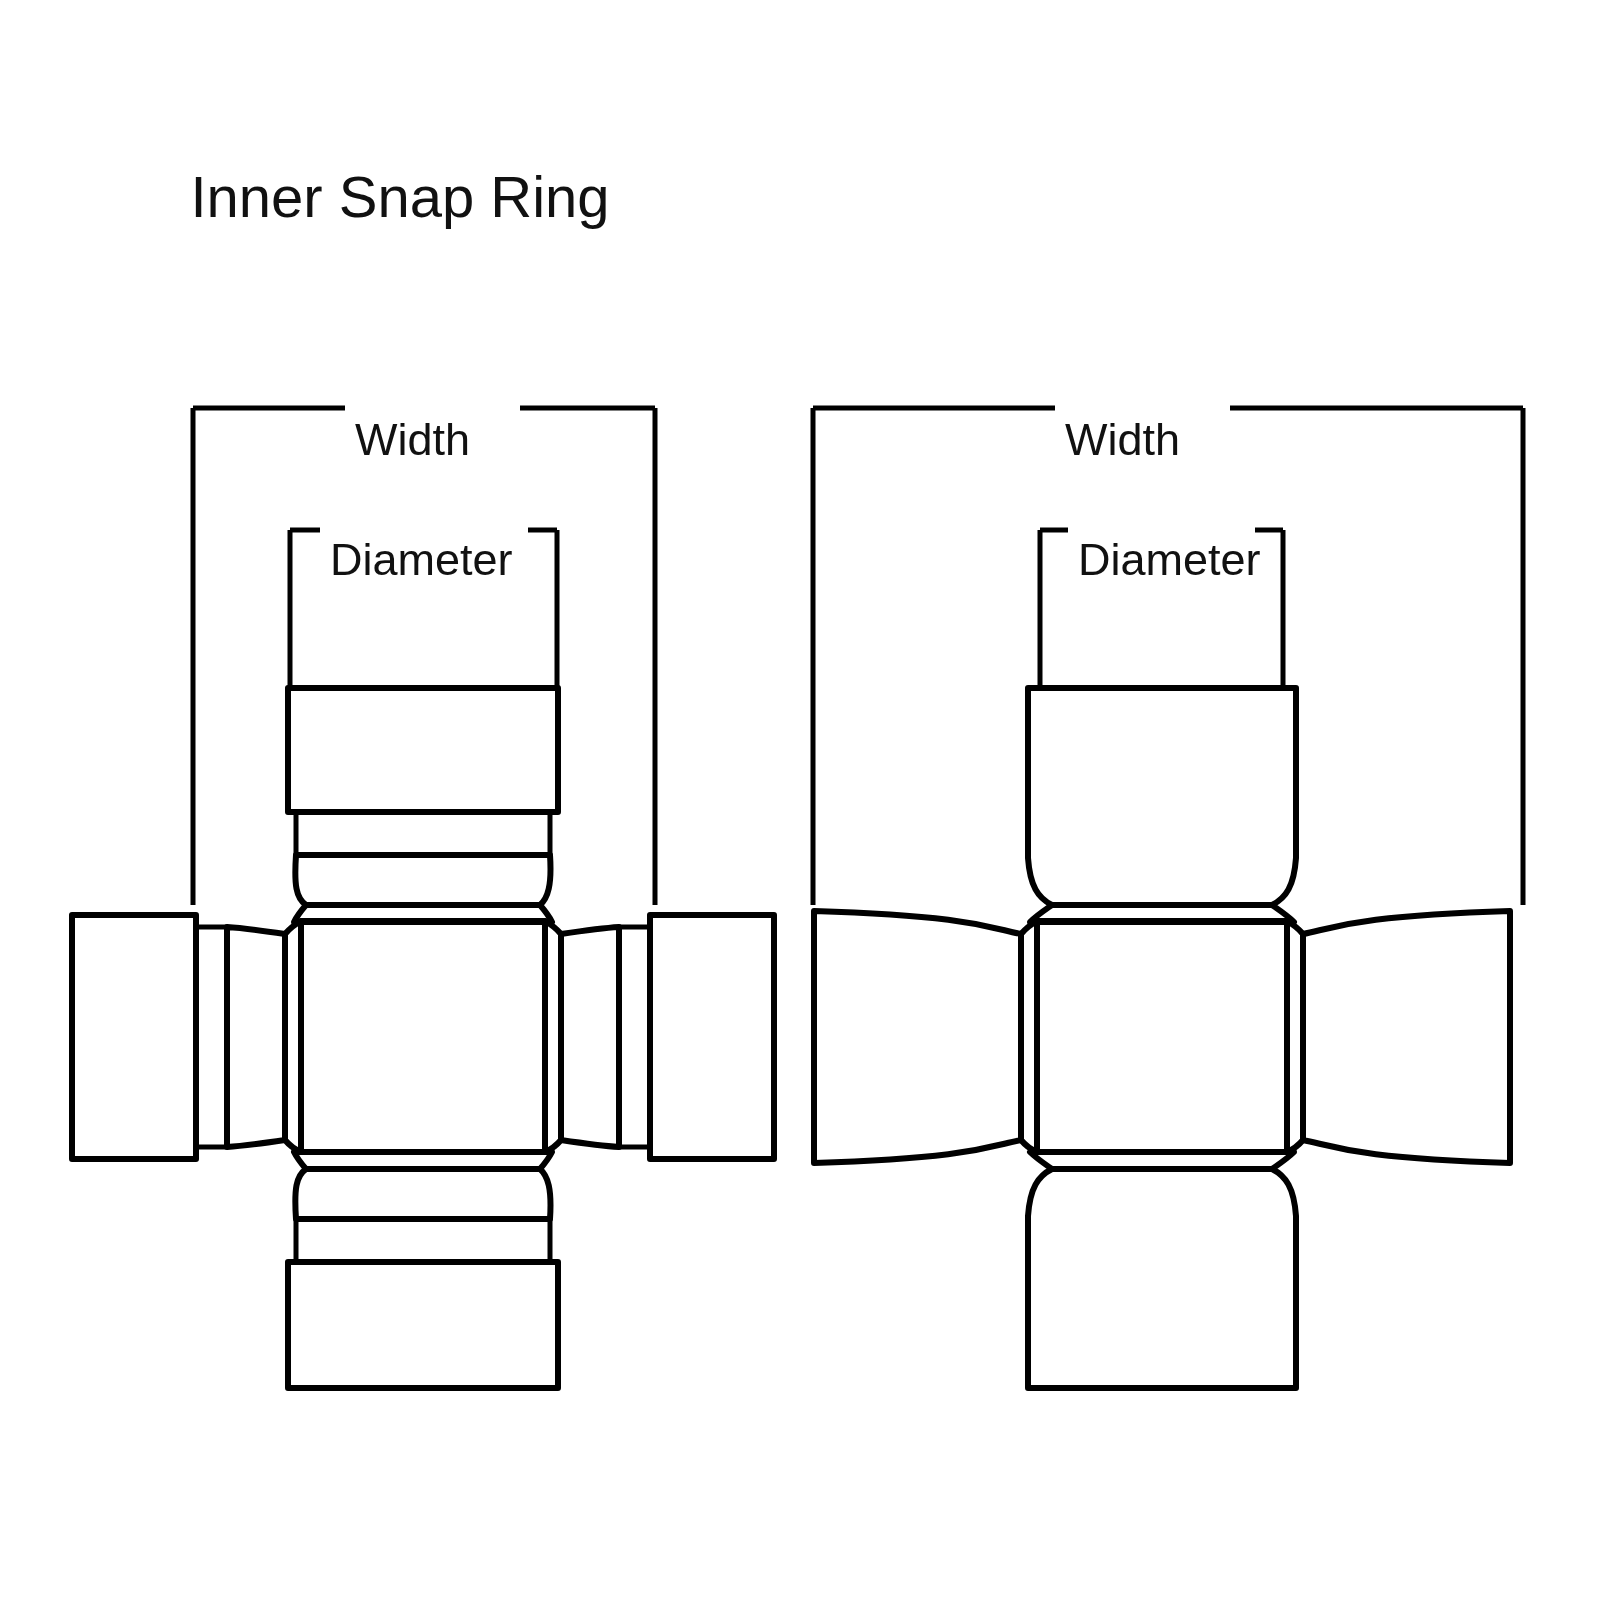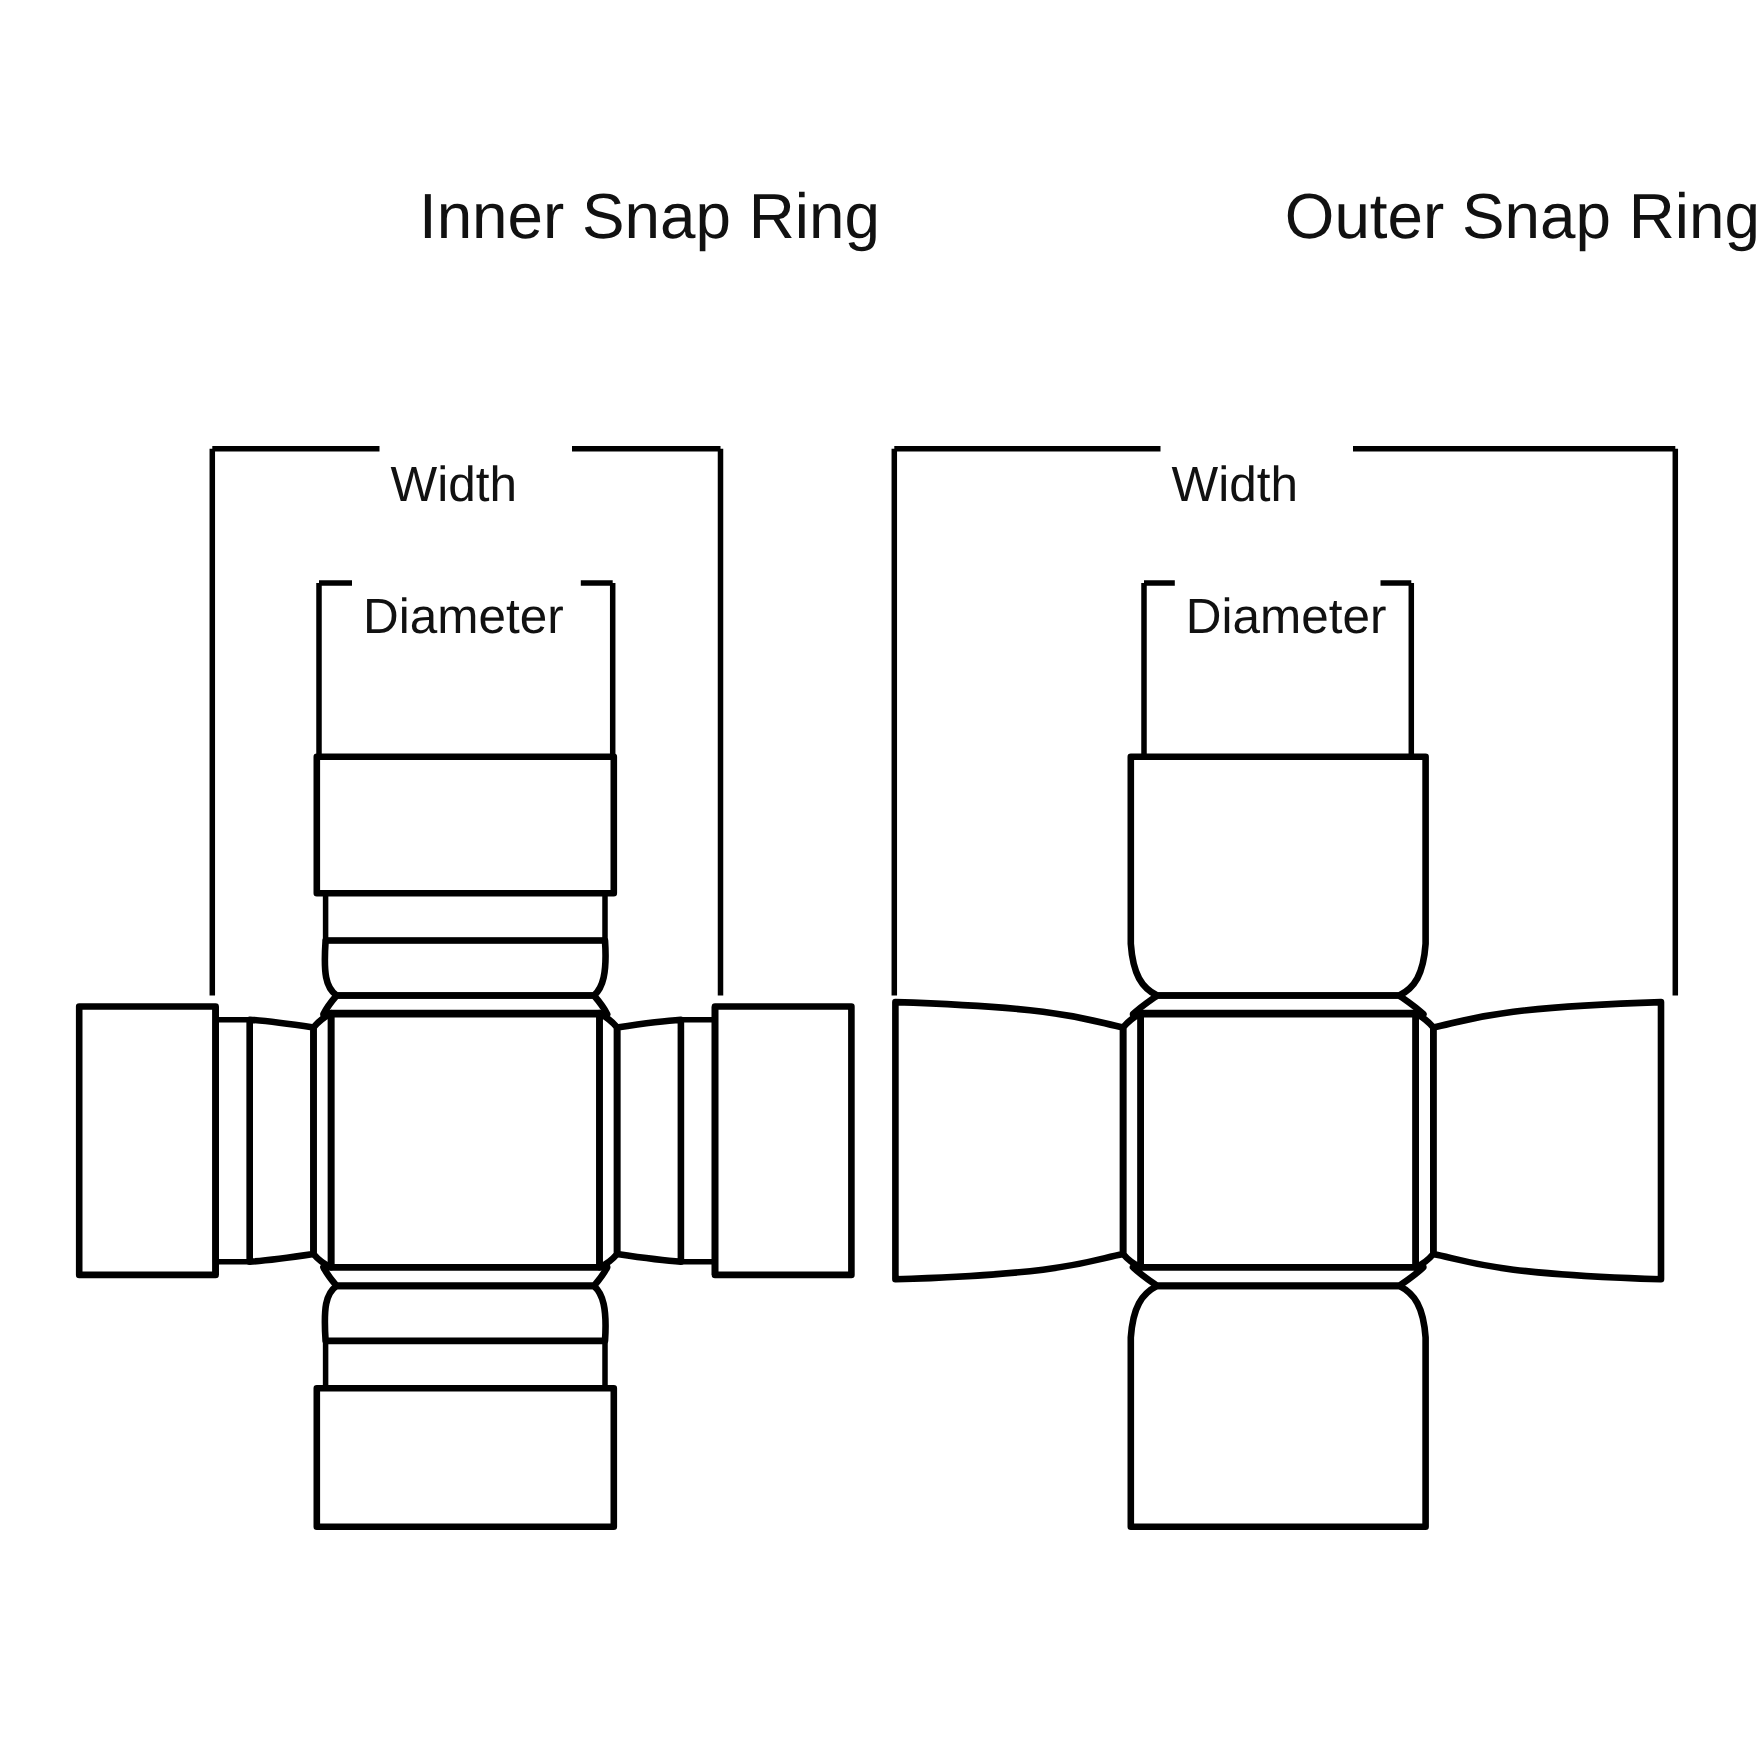--- a/index.html
+++ b/index.html
@@ -8,21 +8,21 @@
     font-family:"Liberation Sans","DejaVu Sans",sans-serif;
     overflow:hidden;
     position:relative;
   }
   #stage{position:relative;width:1600px;height:1600px;background:#ffffff;}
   .panel{position:absolute;top:0;height:1600px;width:800px;}
   #panel-inner{left:0;}
   #panel-outer{left:800px;}
   .panel-title{
     position:absolute;top:168px;left:0;width:800px;
-    text-align:right;
+    text-align:center;
     font-size:58px;
     font-weight:400;
     color:#111111;
     letter-spacing:0px;
     line-height:1;
     white-space:nowrap;
   }
   .dim-label{
     position:absolute;
     font-size:45px;
@@ -141,21 +141,20 @@
     </svg>
 
     <div class="dim-label" style="left:345px;top:382px;">Width</div>
 
     <div class="dim-label" style="left:320px;top:502px;">Diameter</div>
 
   </div>
 
   <div class="panel" id="panel-outer">
 
-    <div class="panel-title">Outer Snap Ring</div>
 
     <svg class="svg-art" viewBox="0 0 800 1600">
 
       <g>
         <path class="dim" d="M 13 408 L 13 905"></path>
         <path class="dim" d="M 723 408 L 723 905"></path>
         <path class="dim" d="M 13 408 L 255 408"></path>
         <path class="dim" d="M 430 408 L 723 408"></path>
       </g>
 

